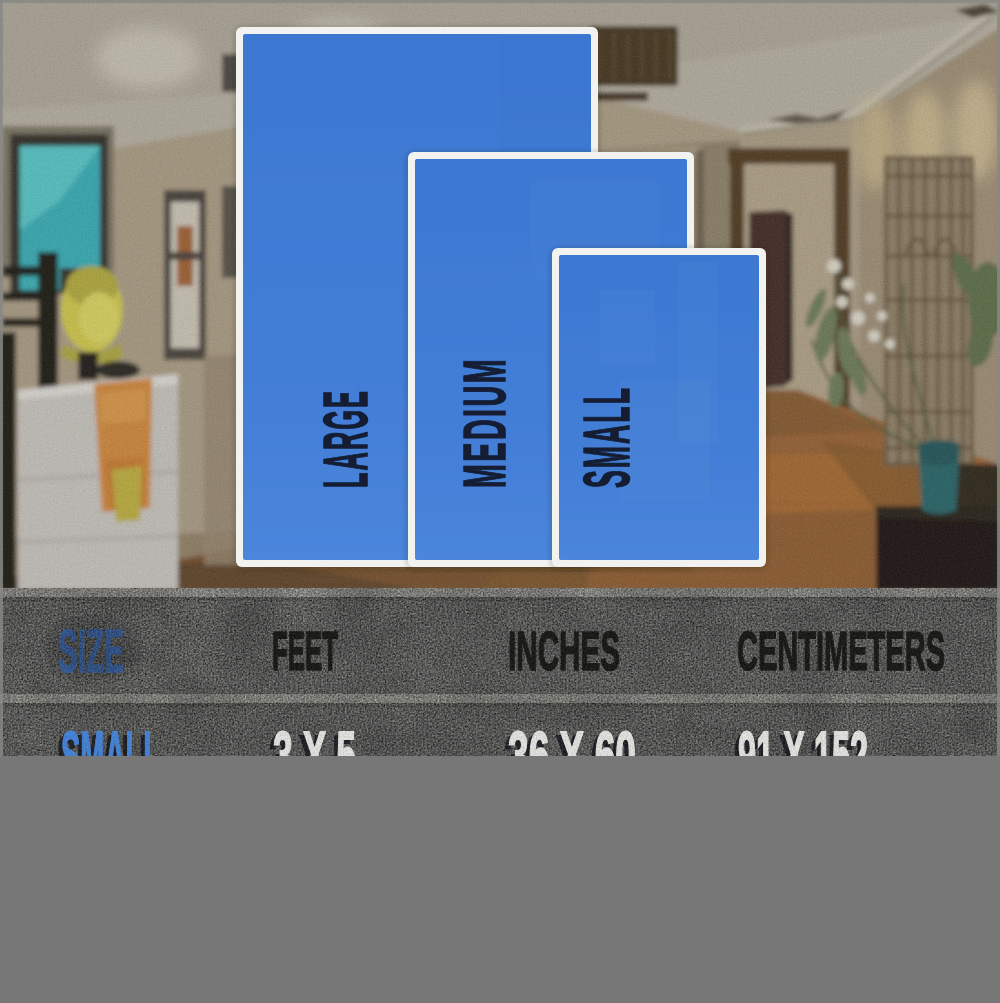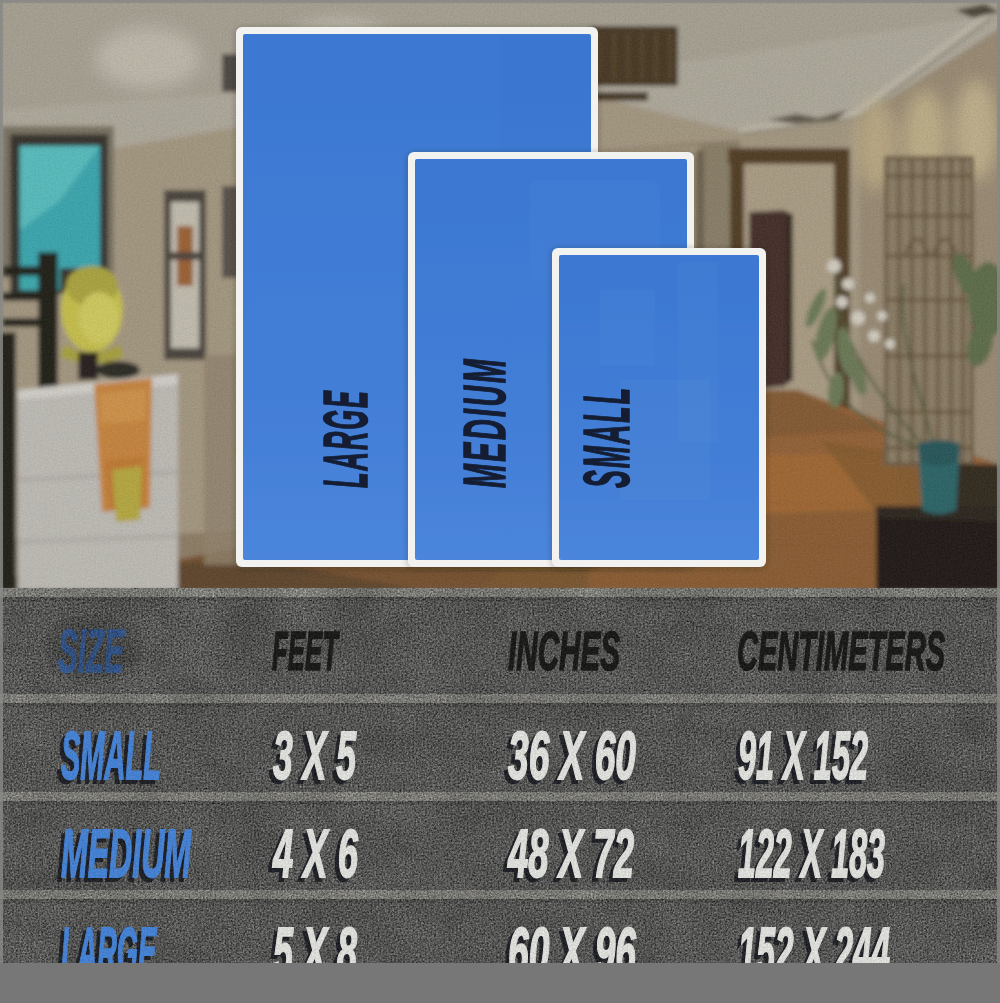--- a/index.html
+++ b/index.html
@@ -1,16 +1,16 @@
 <!DOCTYPE html>
 <html><head>
 <meta charset="utf-8">
 <style>
 html,body{margin:0;padding:0;background:#777;}
-#wrap{width:1000px;height:963px;overflow:hidden;position:relative;font-style:italic;}
+#wrap{width:1000px;height:756px;overflow:hidden;position:relative;}
 svg{display:block;}
 text{font-family:"Liberation Sans",sans-serif;font-weight:bold;}
 </style>
 </head>
 <body>
 <div id="wrap">
 <svg width="1000" height="1003" viewBox="0 0 1000 1003">
 <defs>
   <filter id="ph" x="-5%" y="-5%" width="110%" height="110%">
           <feGaussianBlur stdDeviation="2.2"></feGaussianBlur>

